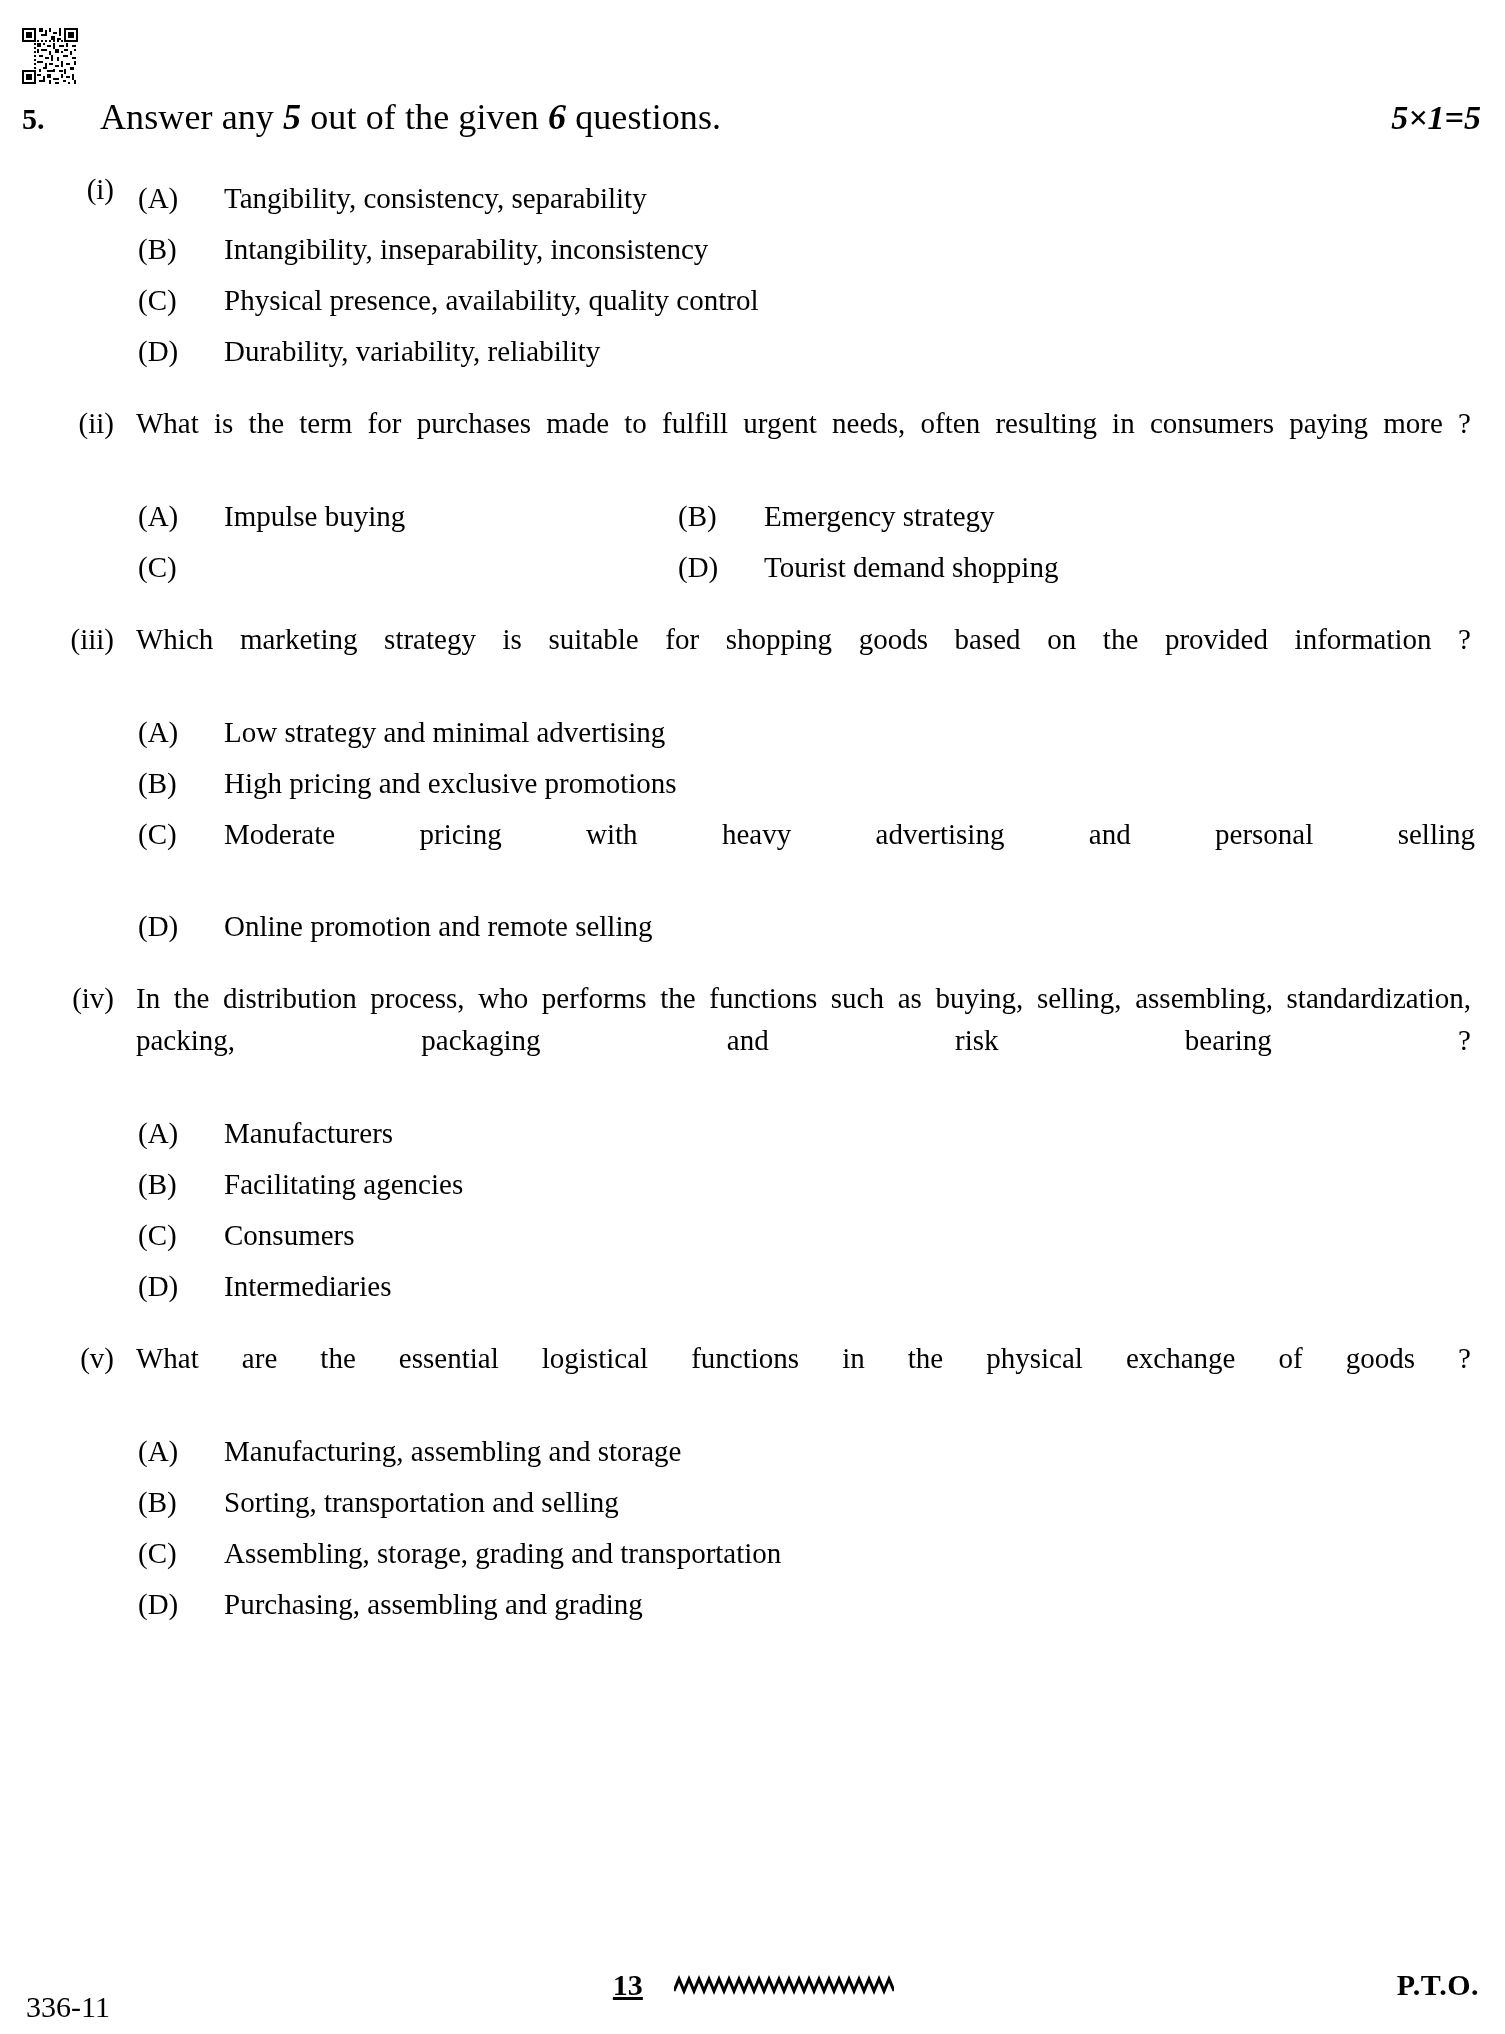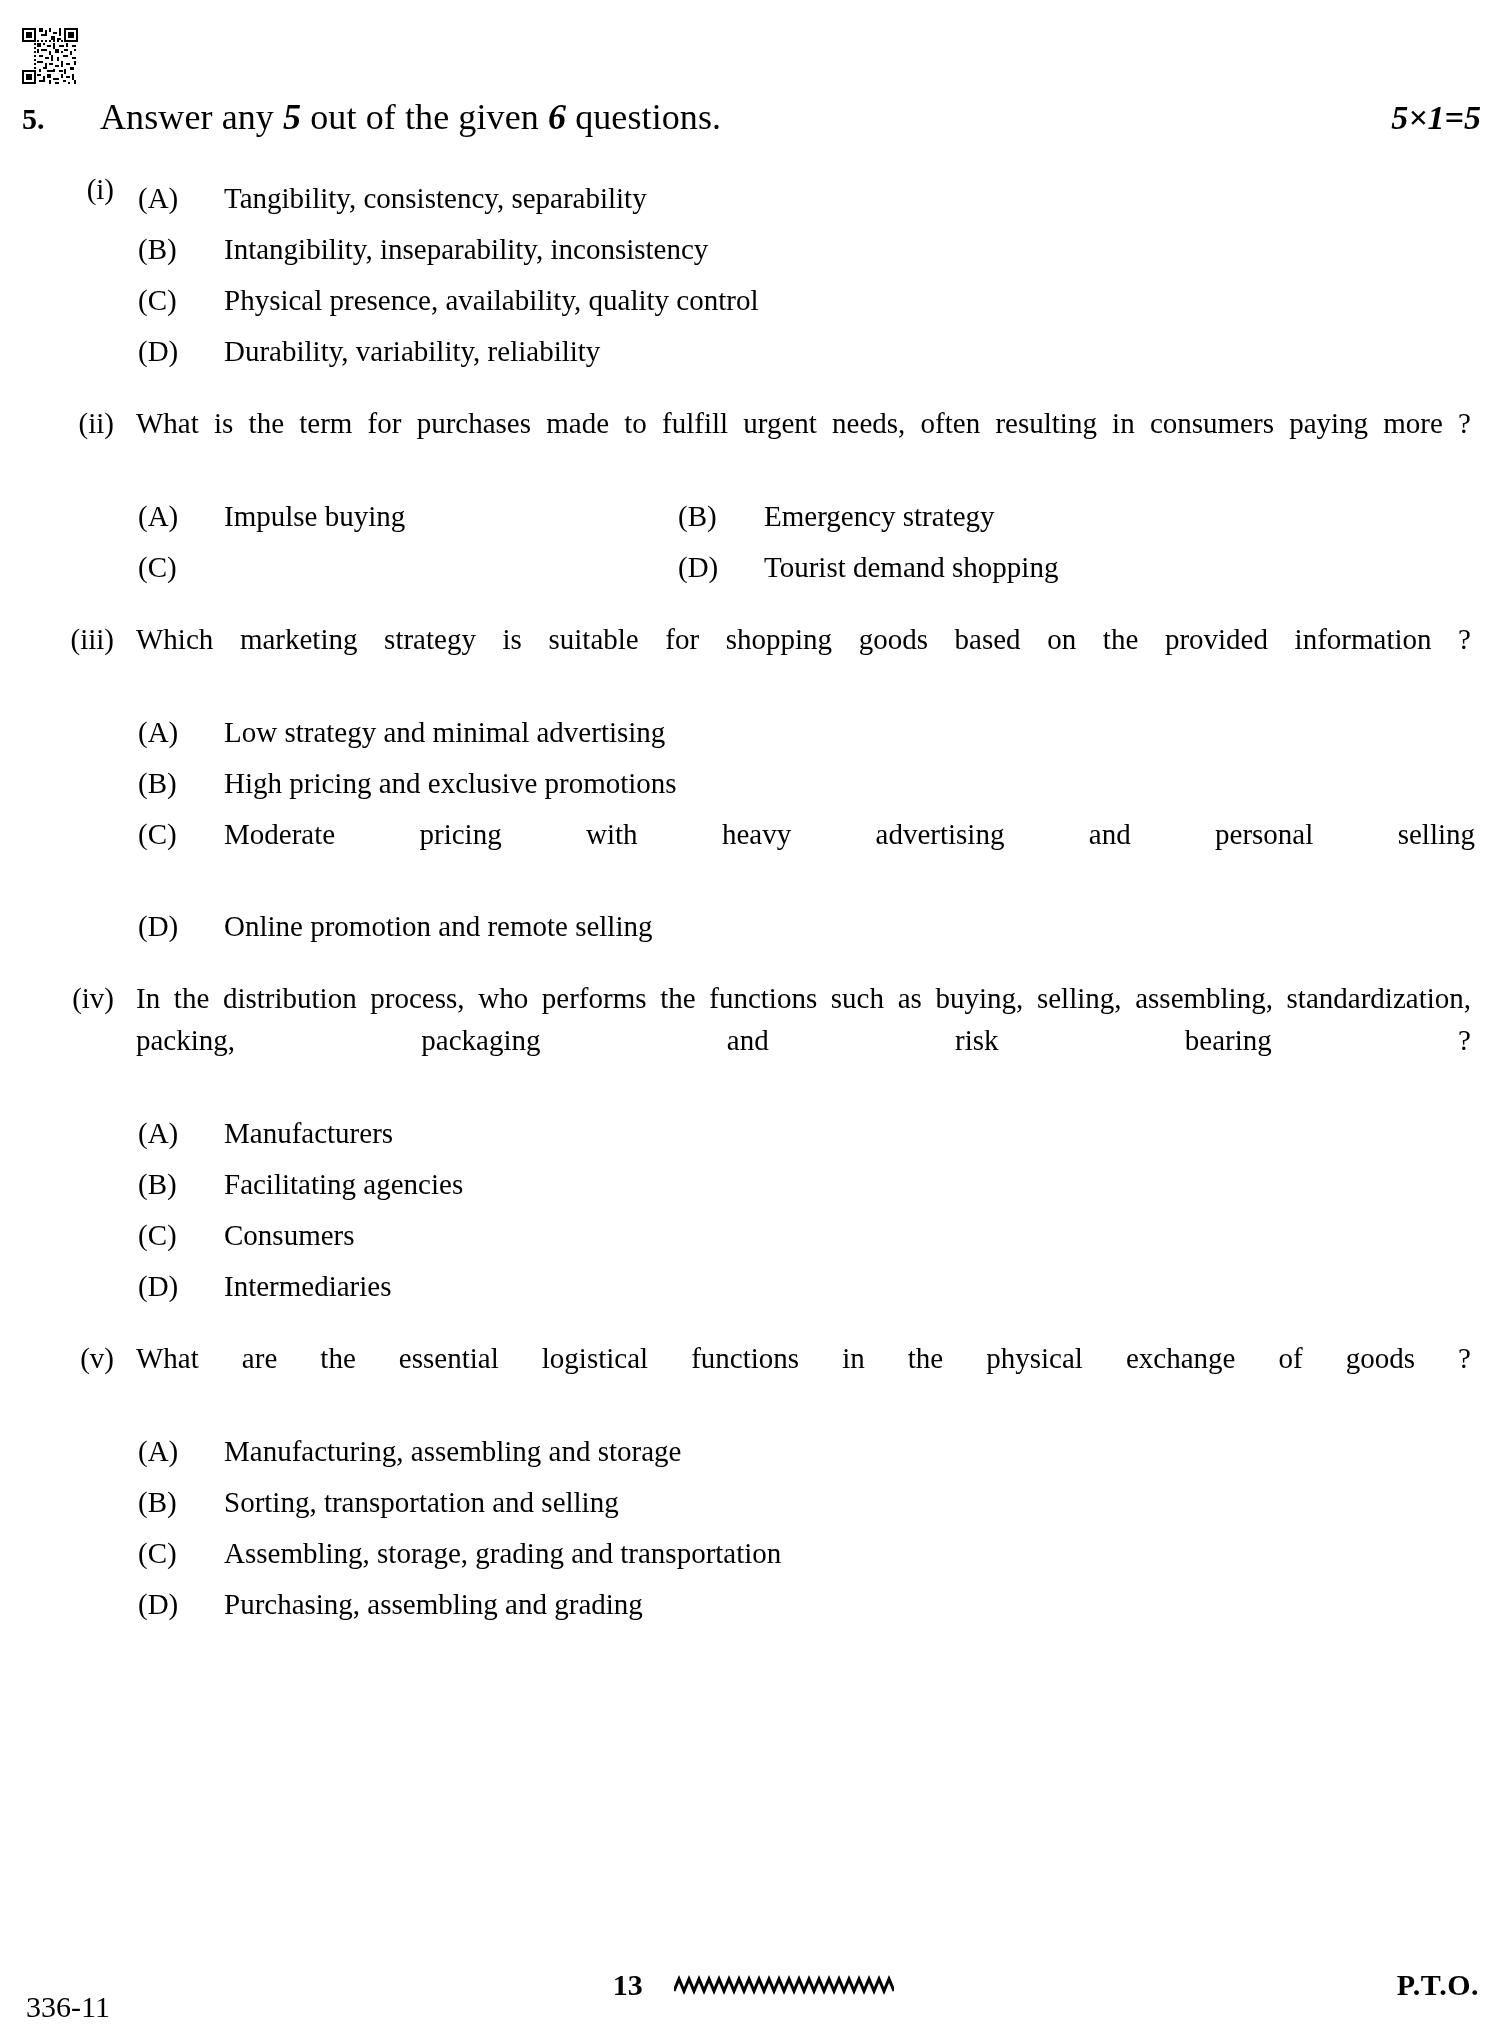--- a/index.html
+++ b/index.html
@@ -164,20 +164,21 @@
     font-weight: normal;
     flex: 0 0 auto;
     margin-top: 44px;
   }
   .footer-center {
     flex: 1 1 auto;
     display: flex;
     align-items: center;
     justify-content: center;
     gap: 31px;
+    text-decoration: underline;
   }
   .footer-page {
     font-size: 30px;
     font-weight: bold;
   }
   .zigzag { display: block; }
   .footer-right {
     font-size: 30px;
     font-weight: bold;
     flex: 0 0 auto;

